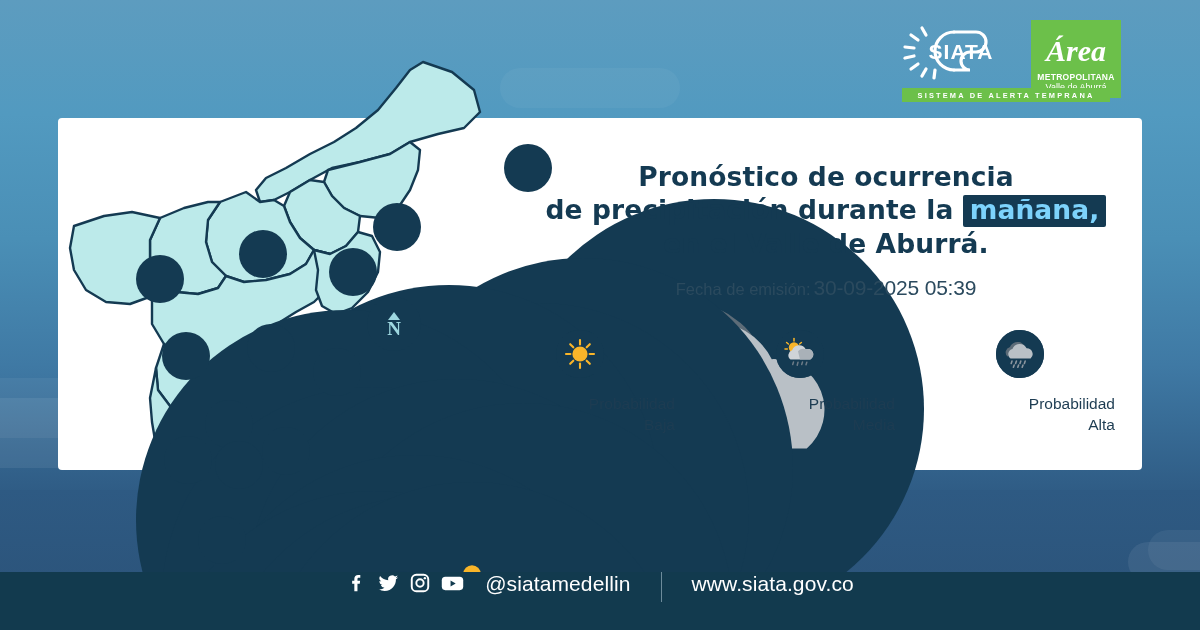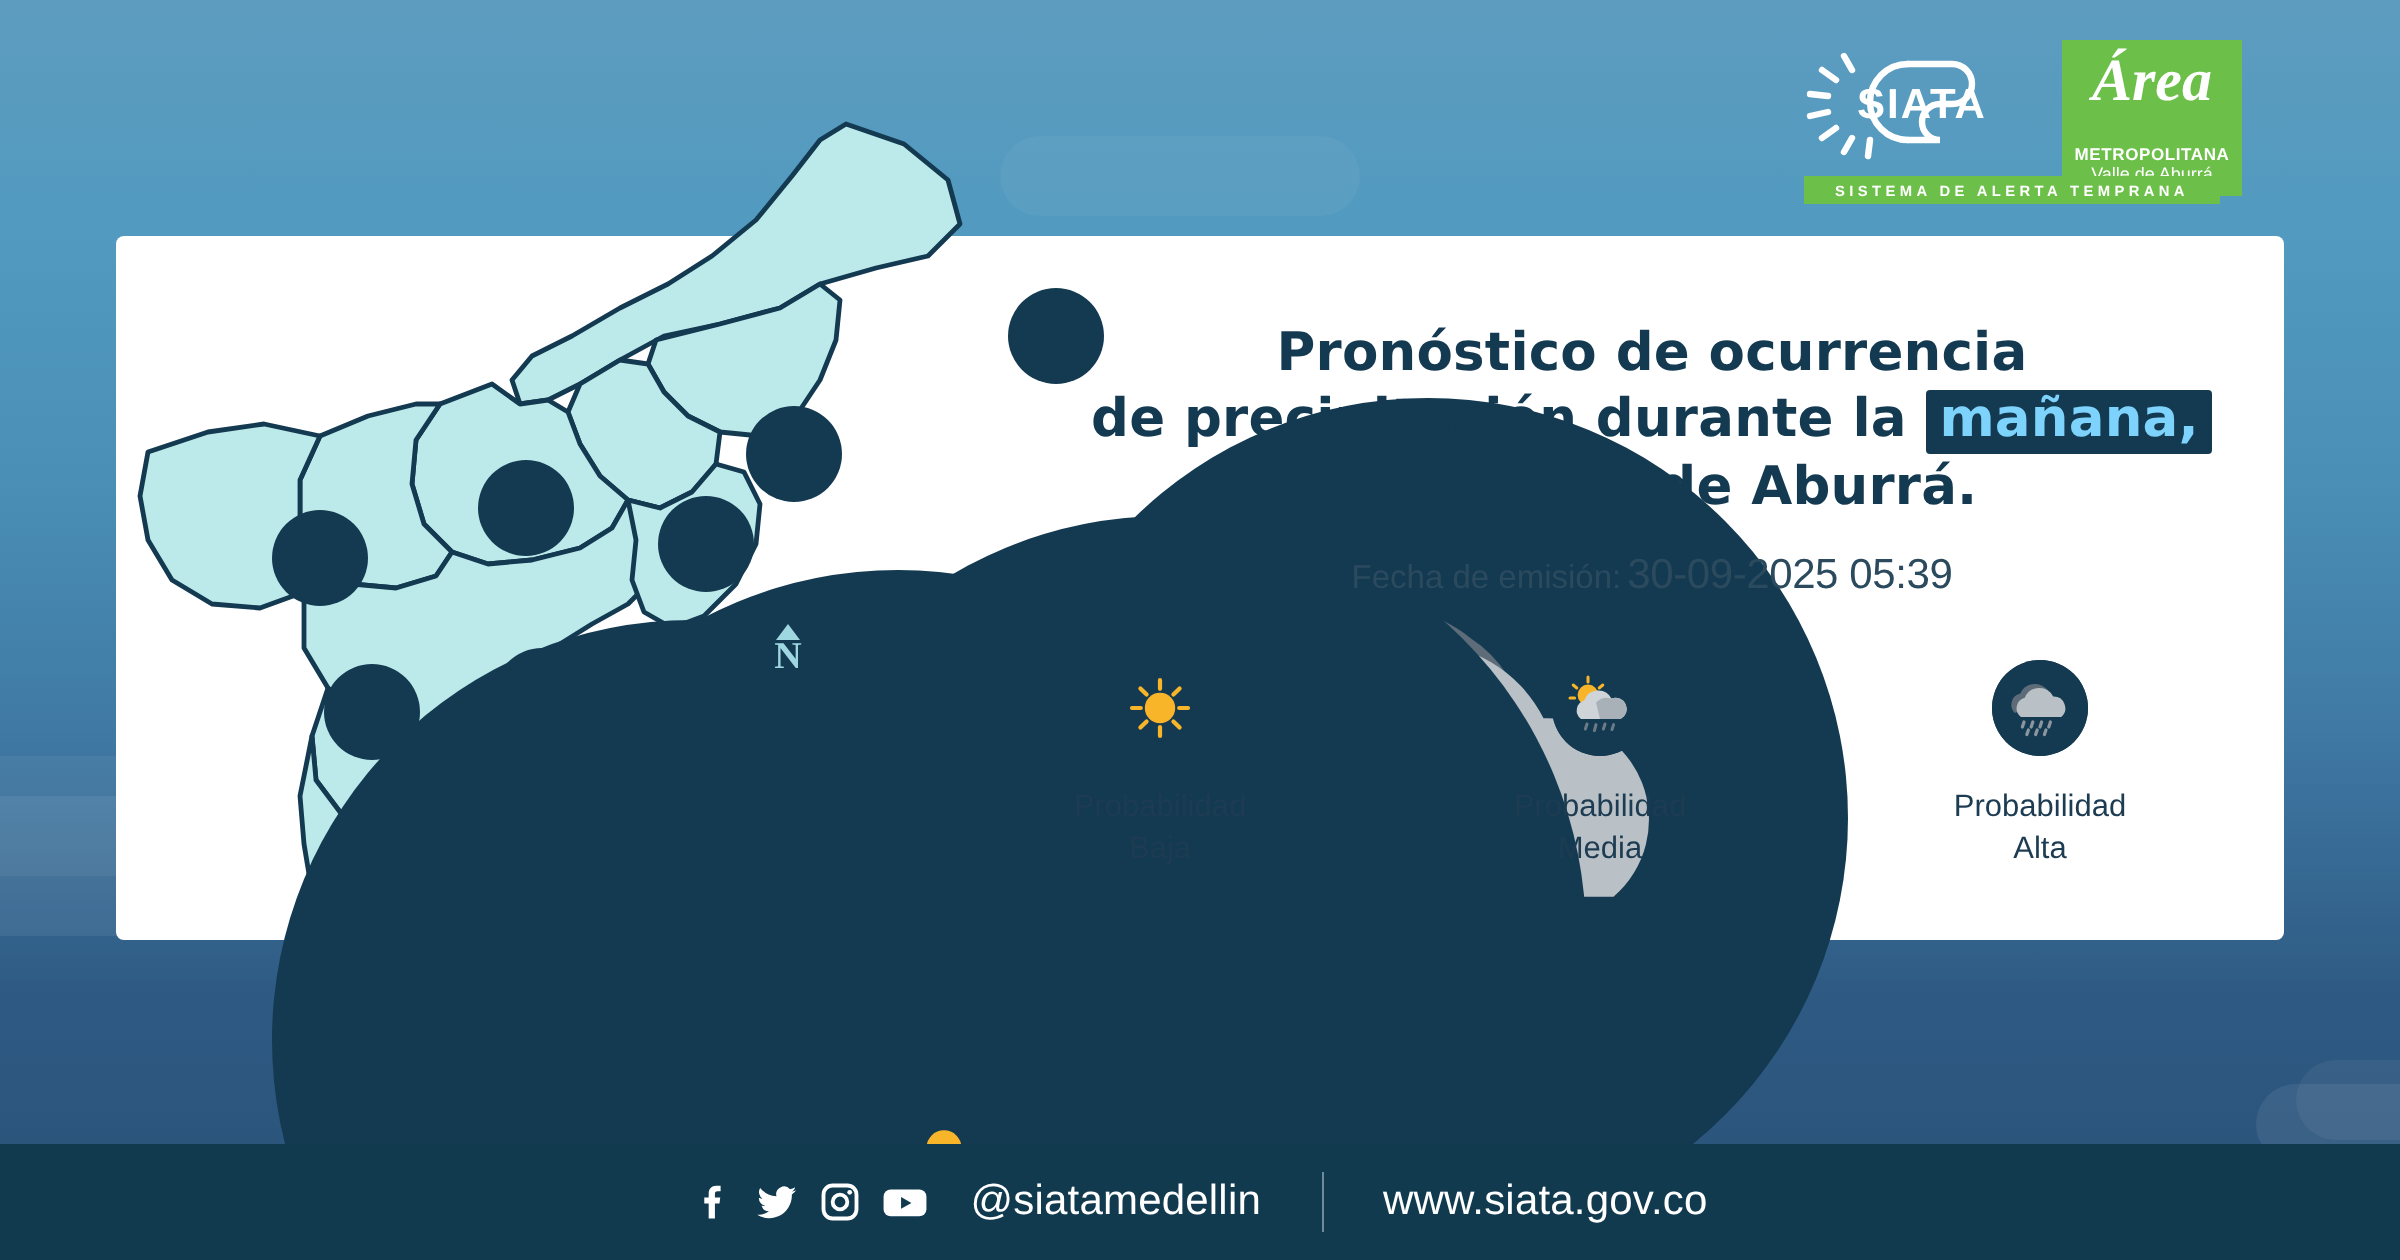--- a/index.html
+++ b/index.html
@@ -60,46 +60,46 @@
   .hl{
     background:#143a52;color:#7dd3fc;padding:1px 7px 3px 7px;border-radius:2px;
     display:inline-block;line-height:28px;
   }
   .dateline{margin-top:16px;color:#2b4a5e;font-size:16.5px;}
   .dateline .lbl{font-size:16.5px;margin-top:20px;}
   .dateline .val{font-size:21px;margin-left:3px;letter-spacing:-.2px;}
 
   
   .legend{position:absolute;left:470px;top:330px;width:660px;display:flex;justify-content:space-around;}
-  .leg{width:190px;text-align:center;}
+  .leg{width:190px;text-align:right;}
   .legicon{width:48px;height:48px;border-radius:50%;background:#143a52;margin:0 auto 15px auto;}
   .leglabel{color:#1d3c52;font-size:15.5px;line-height:21px;}
 
   
   .footbar{position:absolute;left:0;top:572px;width:1200px;height:58px;background:#123a4e;}
   .footinner{
-    position:absolute;inset:0;display:flex;align-items:center;justify-content:center;gap:14px;
+    position:absolute;inset:0;display:flex;align-items:flex-start;justify-content:center;gap:14px;
     color:#ffffff;font-size:21px;
   }
   .socials{display:flex;align-items:center;gap:9px;}
   .socials svg{display:block;}
   .handle{margin-left:6px;letter-spacing:.1px;}
   .divider{width:1px;height:30px;background:#6d8b9b;margin:0 16px;}
   .weburl{letter-spacing:.1px;}
 
   
   .logos{position:absolute;left:898px;top:20px;width:224px;height:92px;}
   .siatalogo{position:absolute;left:0;top:0;width:125px;height:62px;}
   .arealogo{
     position:absolute;left:133px;top:0;width:90px;height:78px;background:#6cc04a;
     display:flex;flex-direction:column;align-items:center;justify-content:flex-end;padding-bottom:5px;box-sizing:border-box;
   }
   .areascript{
     color:#ffffff;font-size:30px;line-height:30px;font-style:italic;font-weight:bold;
-    font-family:"Liberation Serif","DejaVu Serif",serif;margin-bottom:16px;
+    font-family:"Liberation Serif","DejaVu Serif",serif;margin-bottom:6px;
   }
   .ameta{color:#ffffff;font-size:8.5px;font-weight:bold;letter-spacing:.3px;line-height:10px;}
   .avalle{color:#ffffff;font-size:9px;line-height:11px;}
   .tagbar{
     position:absolute;left:4px;top:68px;width:208px;height:14px;background:#6cc04a;
     display:flex;align-items:center;justify-content:center;
   }
   .tagbar span{color:#ffffff;font-size:7.4px;font-weight:bold;letter-spacing:2.2px;}
 </style>
 </head>

